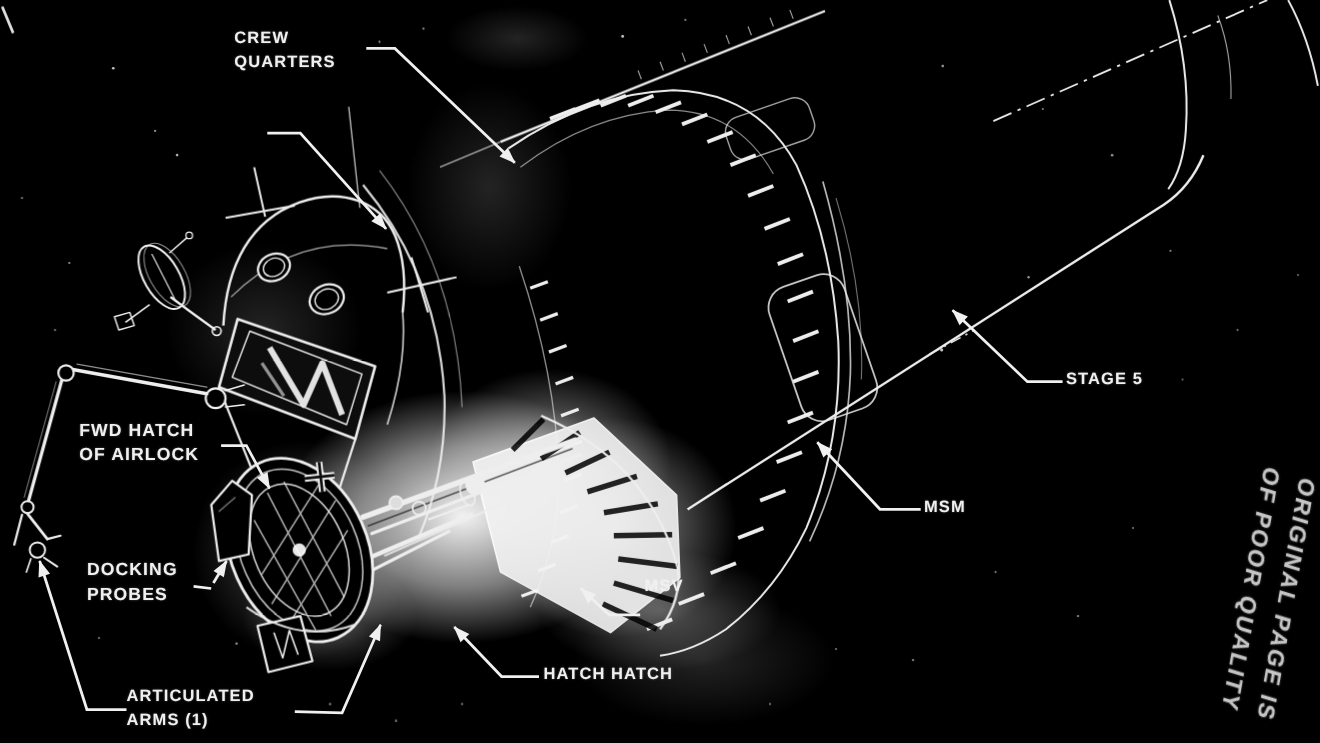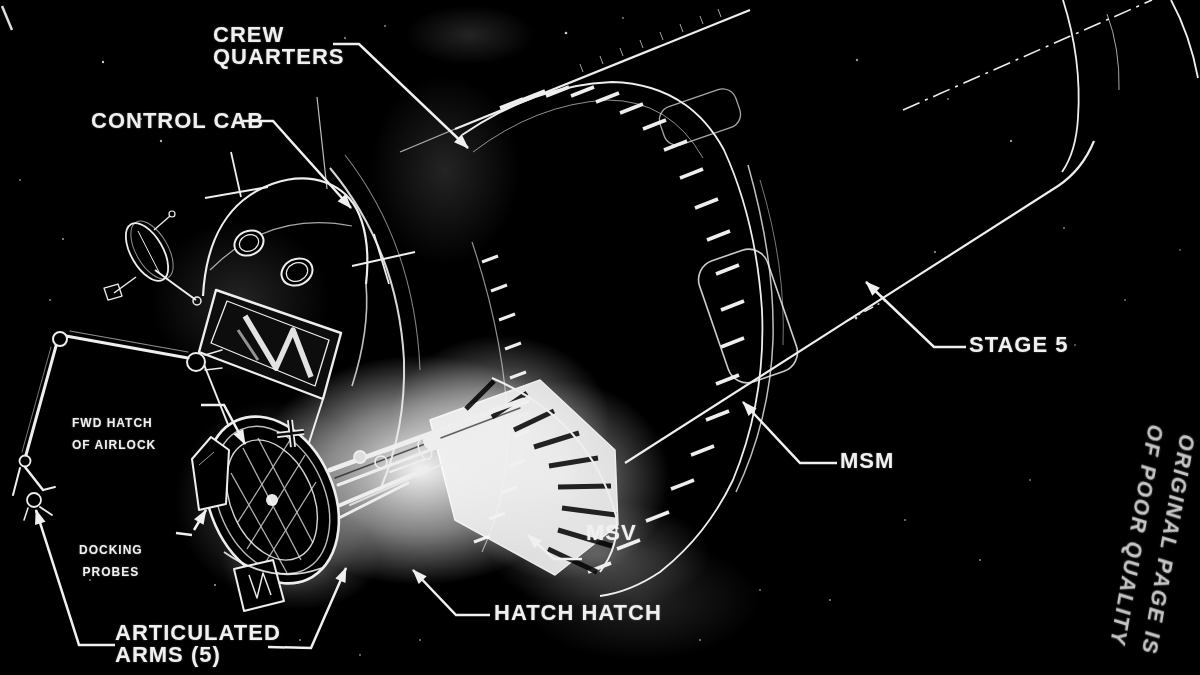--- a/index.html
+++ b/index.html
@@ -2,25 +2,25 @@
 <html><head>
 <meta charset="utf-8">
 <style>
   html,body { margin:0; padding:0; background:#000; }
   .stage {
     position:relative; width:1200px; height:675px; background:#000000;
     overflow:hidden; font-family:"Liberation Sans", sans-serif;
   }
   .stage svg { position:absolute; left:0; top:0; }
   .callout {
-    position:absolute; color:#f0f0f0; font-weight:bold; font-size:22px;
+    position:absolute; color:#f0f0f0; font-weight:bold; font-size:15px;
     line-height:22px; letter-spacing:1px; white-space:pre-line;
     text-shadow:0 0 2px rgba(255,255,255,.35);
   }
-  .callout.small { font-size:12px; line-height:22px;margin-top:31px; }
+  .callout.small { font-size:16px; line-height:22px; }
   .stamp {
     position:absolute; left:1025px; top:520px; width:250px; height:66px;
     color:rgba(225,225,225,.82); font-weight:bold; font-size:21px;
     line-height:33px; letter-spacing:2px;
     transform:rotate(100deg) skewX(-7deg); transform-origin:50% 50%;
     text-shadow:0 0 2px rgba(255,255,255,.35);
   }
   .stamp div { white-space:nowrap; }
 </style>
 </head>
@@ -303,27 +303,26 @@
     <polyline points="268,647 311,648 346,568" marker-end="url(#arrowHead)"></polyline>
     <polyline points="490,615 456,615 413,570" marker-end="url(#arrowHead)"></polyline>
     <polyline points="582,559 554,559 528,535" marker-end="url(#arrowHead)"></polyline>
     <polyline points="837,463 800,463 743,402" marker-end="url(#arrowHead)"></polyline>
     <polyline points="966,347 934,347 866,282" marker-end="url(#arrowHead)"></polyline>
   </g>
 </svg>
 
 <div class="callout" style="left:213px; top:24px;">CREW
 QUARTERS</div>
-<div class="callout" style="left:91px;  top:110px;">CONTROL CAB</div>
 <div class="callout small" style="left:72px; top:381px;">FWD HATCH
 OF AIRLOCK</div>
-<div class="callout small" style="left:79px; top:508px;text-align:center;">DOCKING
+<div class="callout small" style="left:79px; top:508px;">DOCKING
 PROBES</div>
 <div class="callout" style="left:115px; top:622px;">ARTICULATED
-ARMS (5)</div>
+ARMS (1)</div>
 <div class="callout" style="left:494px; top:602px;">HATCH HATCH</div>
 <div class="callout" style="left:586px; top:522px;">MSV</div>
 <div class="callout" style="left:840px; top:450px;text-align:right;">MSM</div>
 <div class="callout" style="left:969px; top:334px;">STAGE 5</div>
 
 <div class="stamp">
   <div>ORIGINAL PAGE IS</div>
   <div>OF POOR QUALITY</div>
 </div>
 

